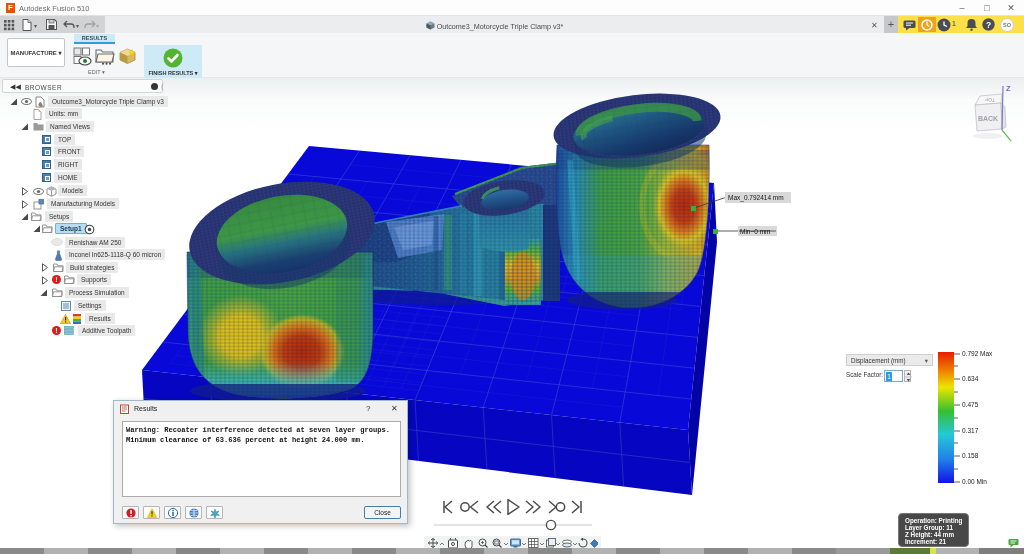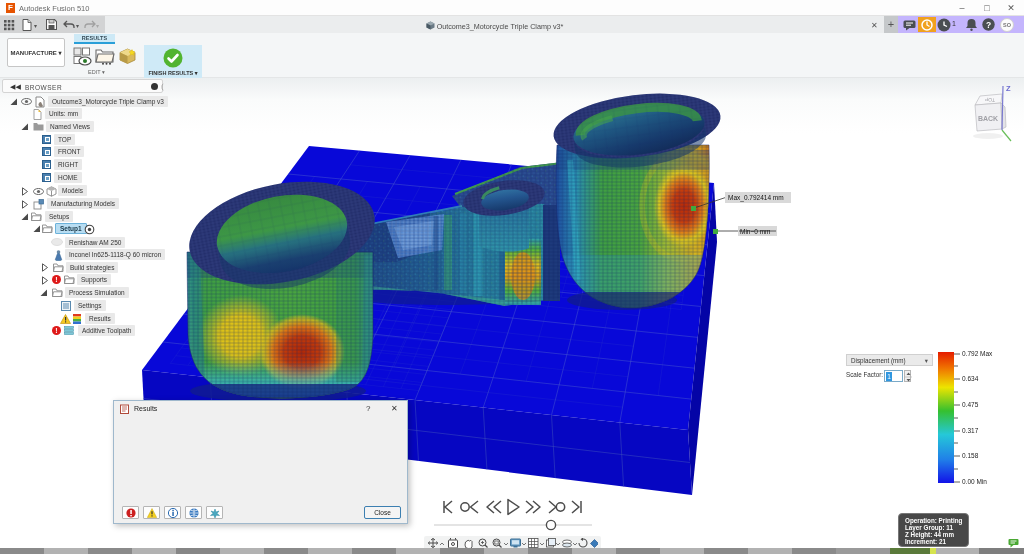--- a/index.html
+++ b/index.html
@@ -5,21 +5,21 @@
 * { margin:0; padding:0; box-sizing:border-box; }
 html,body { width:1024px; height:554px; overflow:hidden; font-family:"Liberation Sans", sans-serif; background:#fff; }
 #app { position:absolute; top:0; left:0; width:1024px; height:554px; }
 .abs { position:absolute; }
 
 #titlebar { position:absolute; top:0; left:0; width:1024px; height:16px; background:#fdfdfd; border-bottom:1px solid #e3e3e3; }
 #titlebar .logo { position:absolute; left:6px; top:3px; width:9px; height:10px; background:#e65300; color:#fff; font-size:8px; font-weight:bold; text-align:center; line-height:10px; }
 #titlebar .ttext { position:absolute; left:19px; top:4px; font-size:7.5px; color:#6b6b6b; }
 .winbtn { position:absolute; top:2px; width:12px; height:12px; color:#5a5a5a; font-size:9px; text-align:center; line-height:12px; }
 
-#tabrow { position:absolute; top:16px; left:0; width:1024px; height:17px; background:#c4b5fd; }
+#tabrow { position:absolute; top:16px; left:0; width:1024px; height:17px; background:#fde047; }
 #tabrow .lefticons { position:absolute; left:0; top:0; width:105px; height:17px; background:#d2d3d4; }
 #tabrow .tab { position:absolute; left:105px; top:0; width:779px; height:17px; background:#ebedee; }
 #tabrow .tabtitle { position:absolute; left:0; right:0; top:4.5px; text-align:center; font-size:7.2px; color:#4a4a4a; }
 #tabrow .plus { position:absolute; left:884px; top:0px; width:14px; height:17px; background:#c5c8ca; color:#555; font-size:11px; text-align:center; line-height:16px; }
 
 #ribbon { position:absolute; top:33px; left:0; width:1024px; height:45px; background:#f4f6f7; border-bottom:1px solid #e4e6e7; }
 #manuf { position:absolute; left:7px; top:5px; width:58px; height:29px; background:#fff; border:1px solid #c6c6c6; border-radius:2px; font-size:6px; font-weight:bold; color:#333; text-align:center; line-height:28px; }
 #resTab { position:absolute; left:74px; top:1px; width:41px; height:10px; background:#cde9f6; border-bottom:2px solid #2a9fd8; font-size:5.5px; font-weight:bold; color:#354a55; text-align:center; line-height:9px; }
 #finishBlk { position:absolute; left:144px; top:12px; width:58px; height:33px; background:#cfeaf7; text-align:center; }
 #finishBlk .txt { position:absolute; left:0; right:0; bottom:2px; font-size:5.5px; font-weight:bold; color:#333; }
@@ -548,20 +548,22 @@
 <div id="dlg">
   <div class="title">
         <svg class="abs" style="left:6px;top:3px" width="10" height="10">
           <rect x="0.5" y="1" width="8" height="8.5" fill="#fff" stroke="#b04a3a" stroke-width="1"></rect>
           <path d="M2,3 h5 M2,5 h5 M2,7 h3.5" stroke="#b04a3a" stroke-width="0.8"></path>
         </svg>
         <div class="tname">Results</div>
     <div class="abs" style="left:252px;top:3px;font-size:8px;color:#333;">?</div>
     <div class="abs" style="left:277px;top:3px;font-size:8px;color:#333;">✕</div>
   </div>
+  <div class="content">Warning: Recoater interference detected at seven layer groups.
+Minimum clearance of 63.636 percent at height 24.000 mm.</div>
   <div class="dlgbtn" style="left:8px;">
         <svg style="position:absolute;left:3px;top:1px" width="10" height="10">
           <circle cx="5" cy="5" r="4.6" fill="#cc1f1f"></circle>
           <rect x="4.3" y="2" width="1.5" height="4" fill="#fff"></rect>
           <rect x="4.3" y="7" width="1.5" height="1.4" fill="#fff"></rect>
         </svg>
       </div>
   <div class="dlgbtn" style="left:29px;">
         <svg style="position:absolute;left:3px;top:1px" width="10" height="10">
           <polygon points="5,0.5 9.7,9.5 0.3,9.5" fill="#f5d020" stroke="#c8a810" stroke-width="0.5"></polygon>

